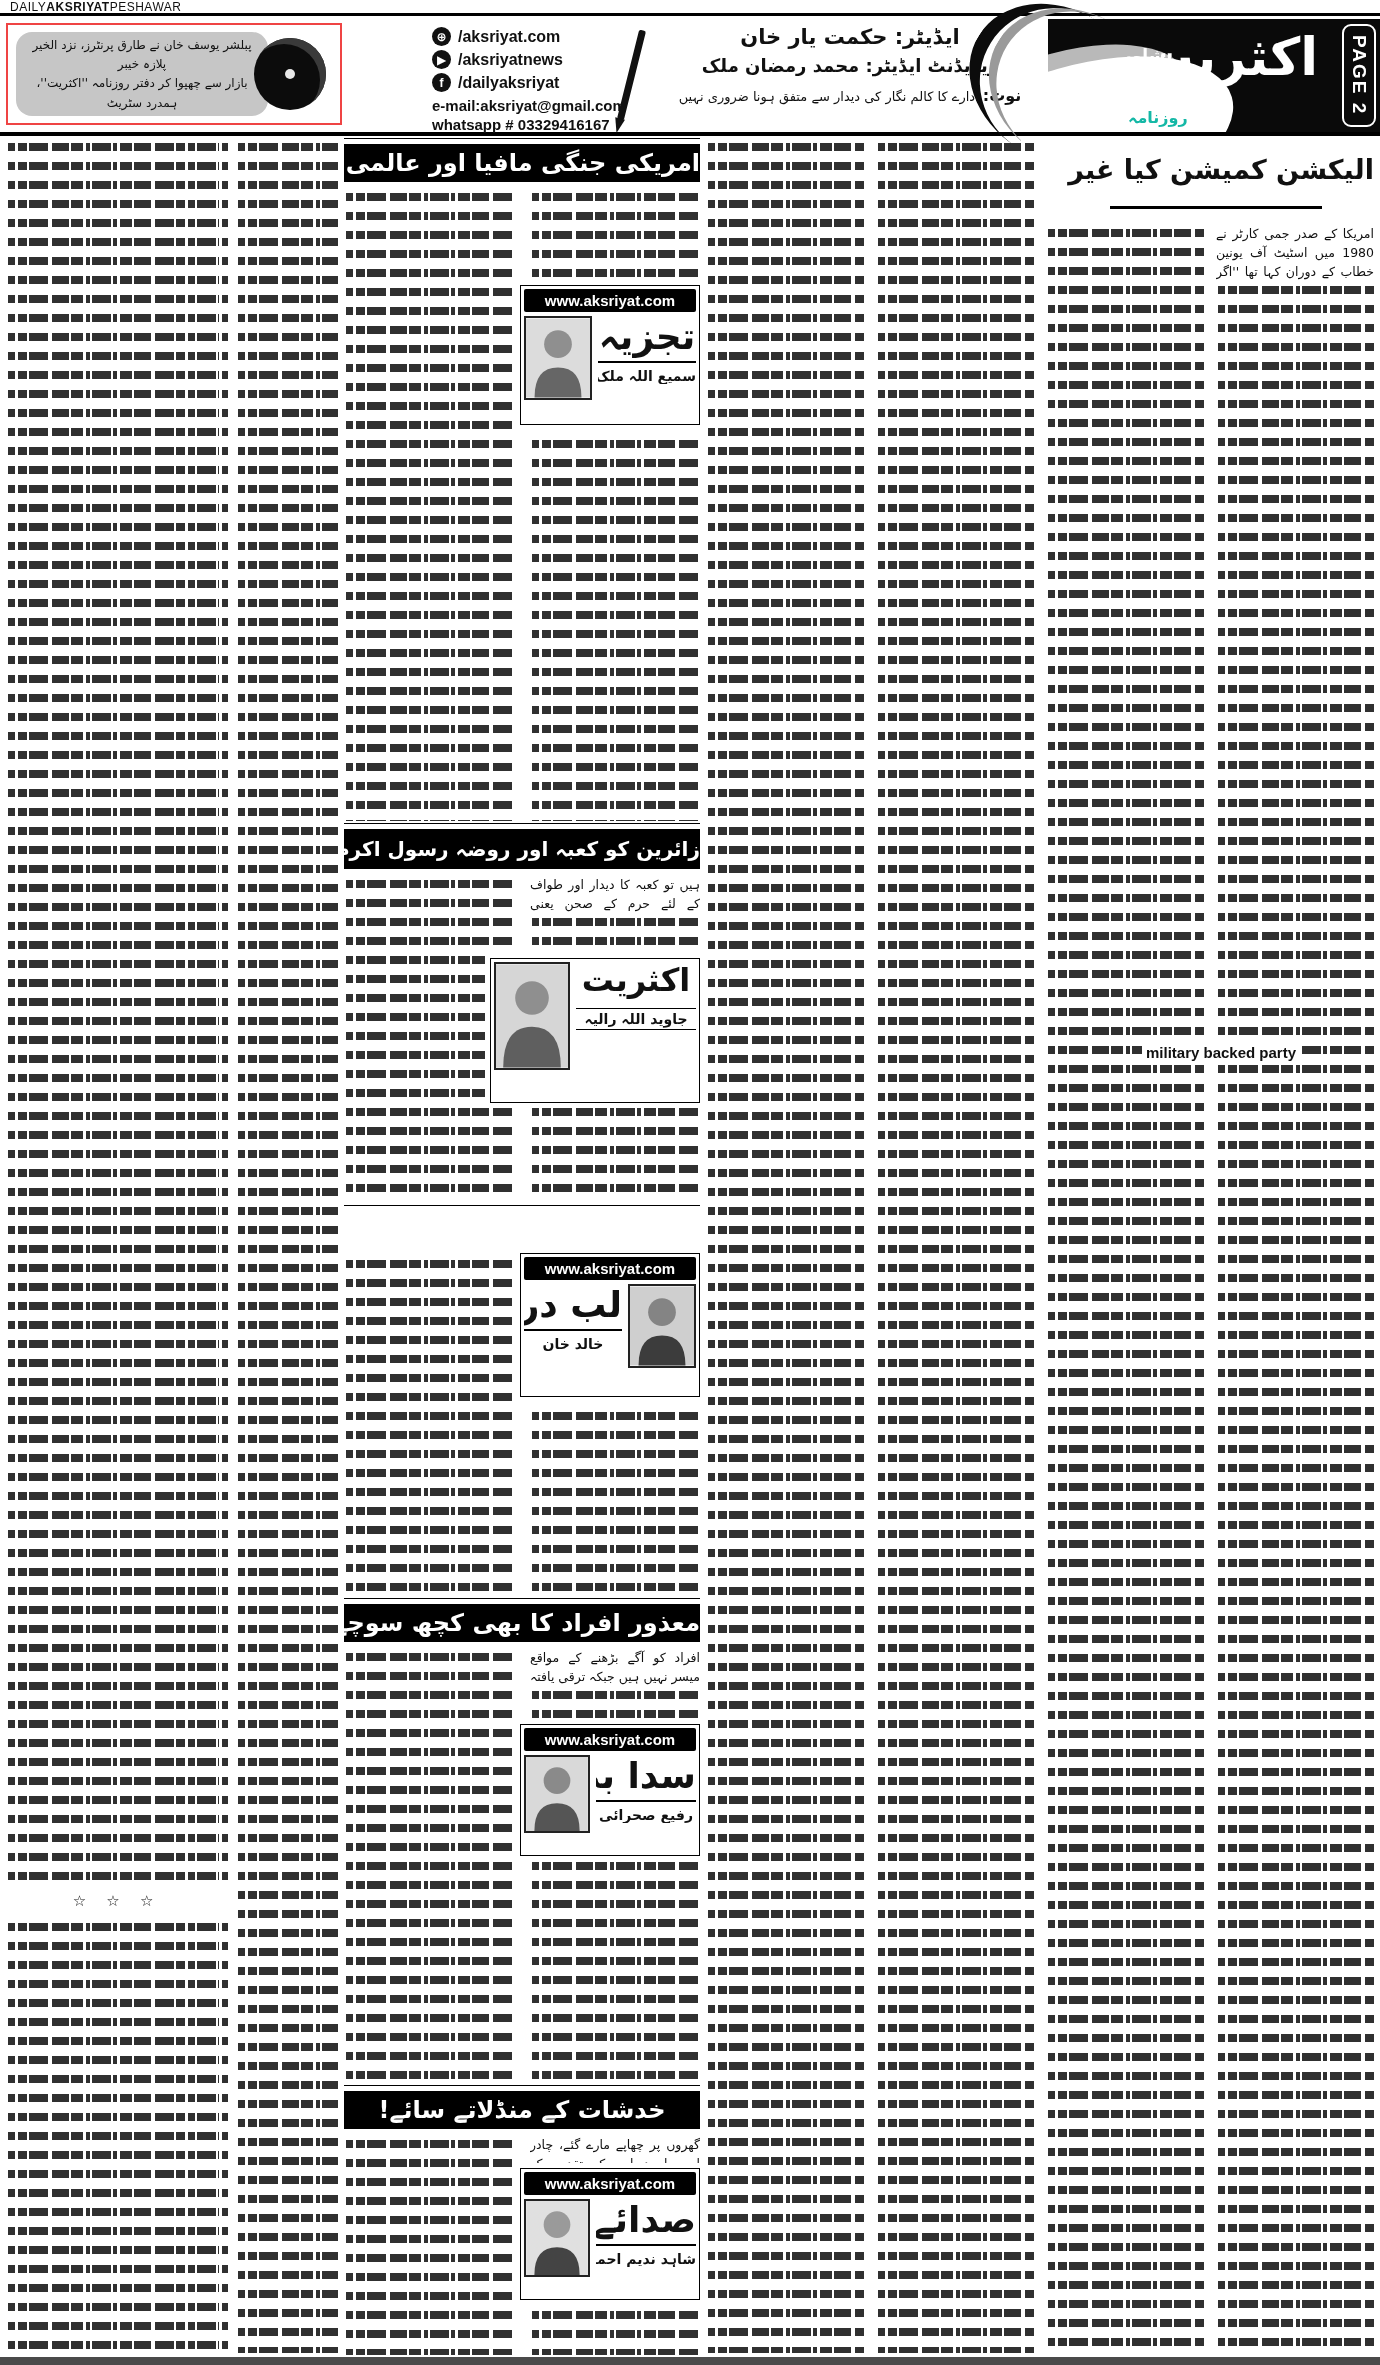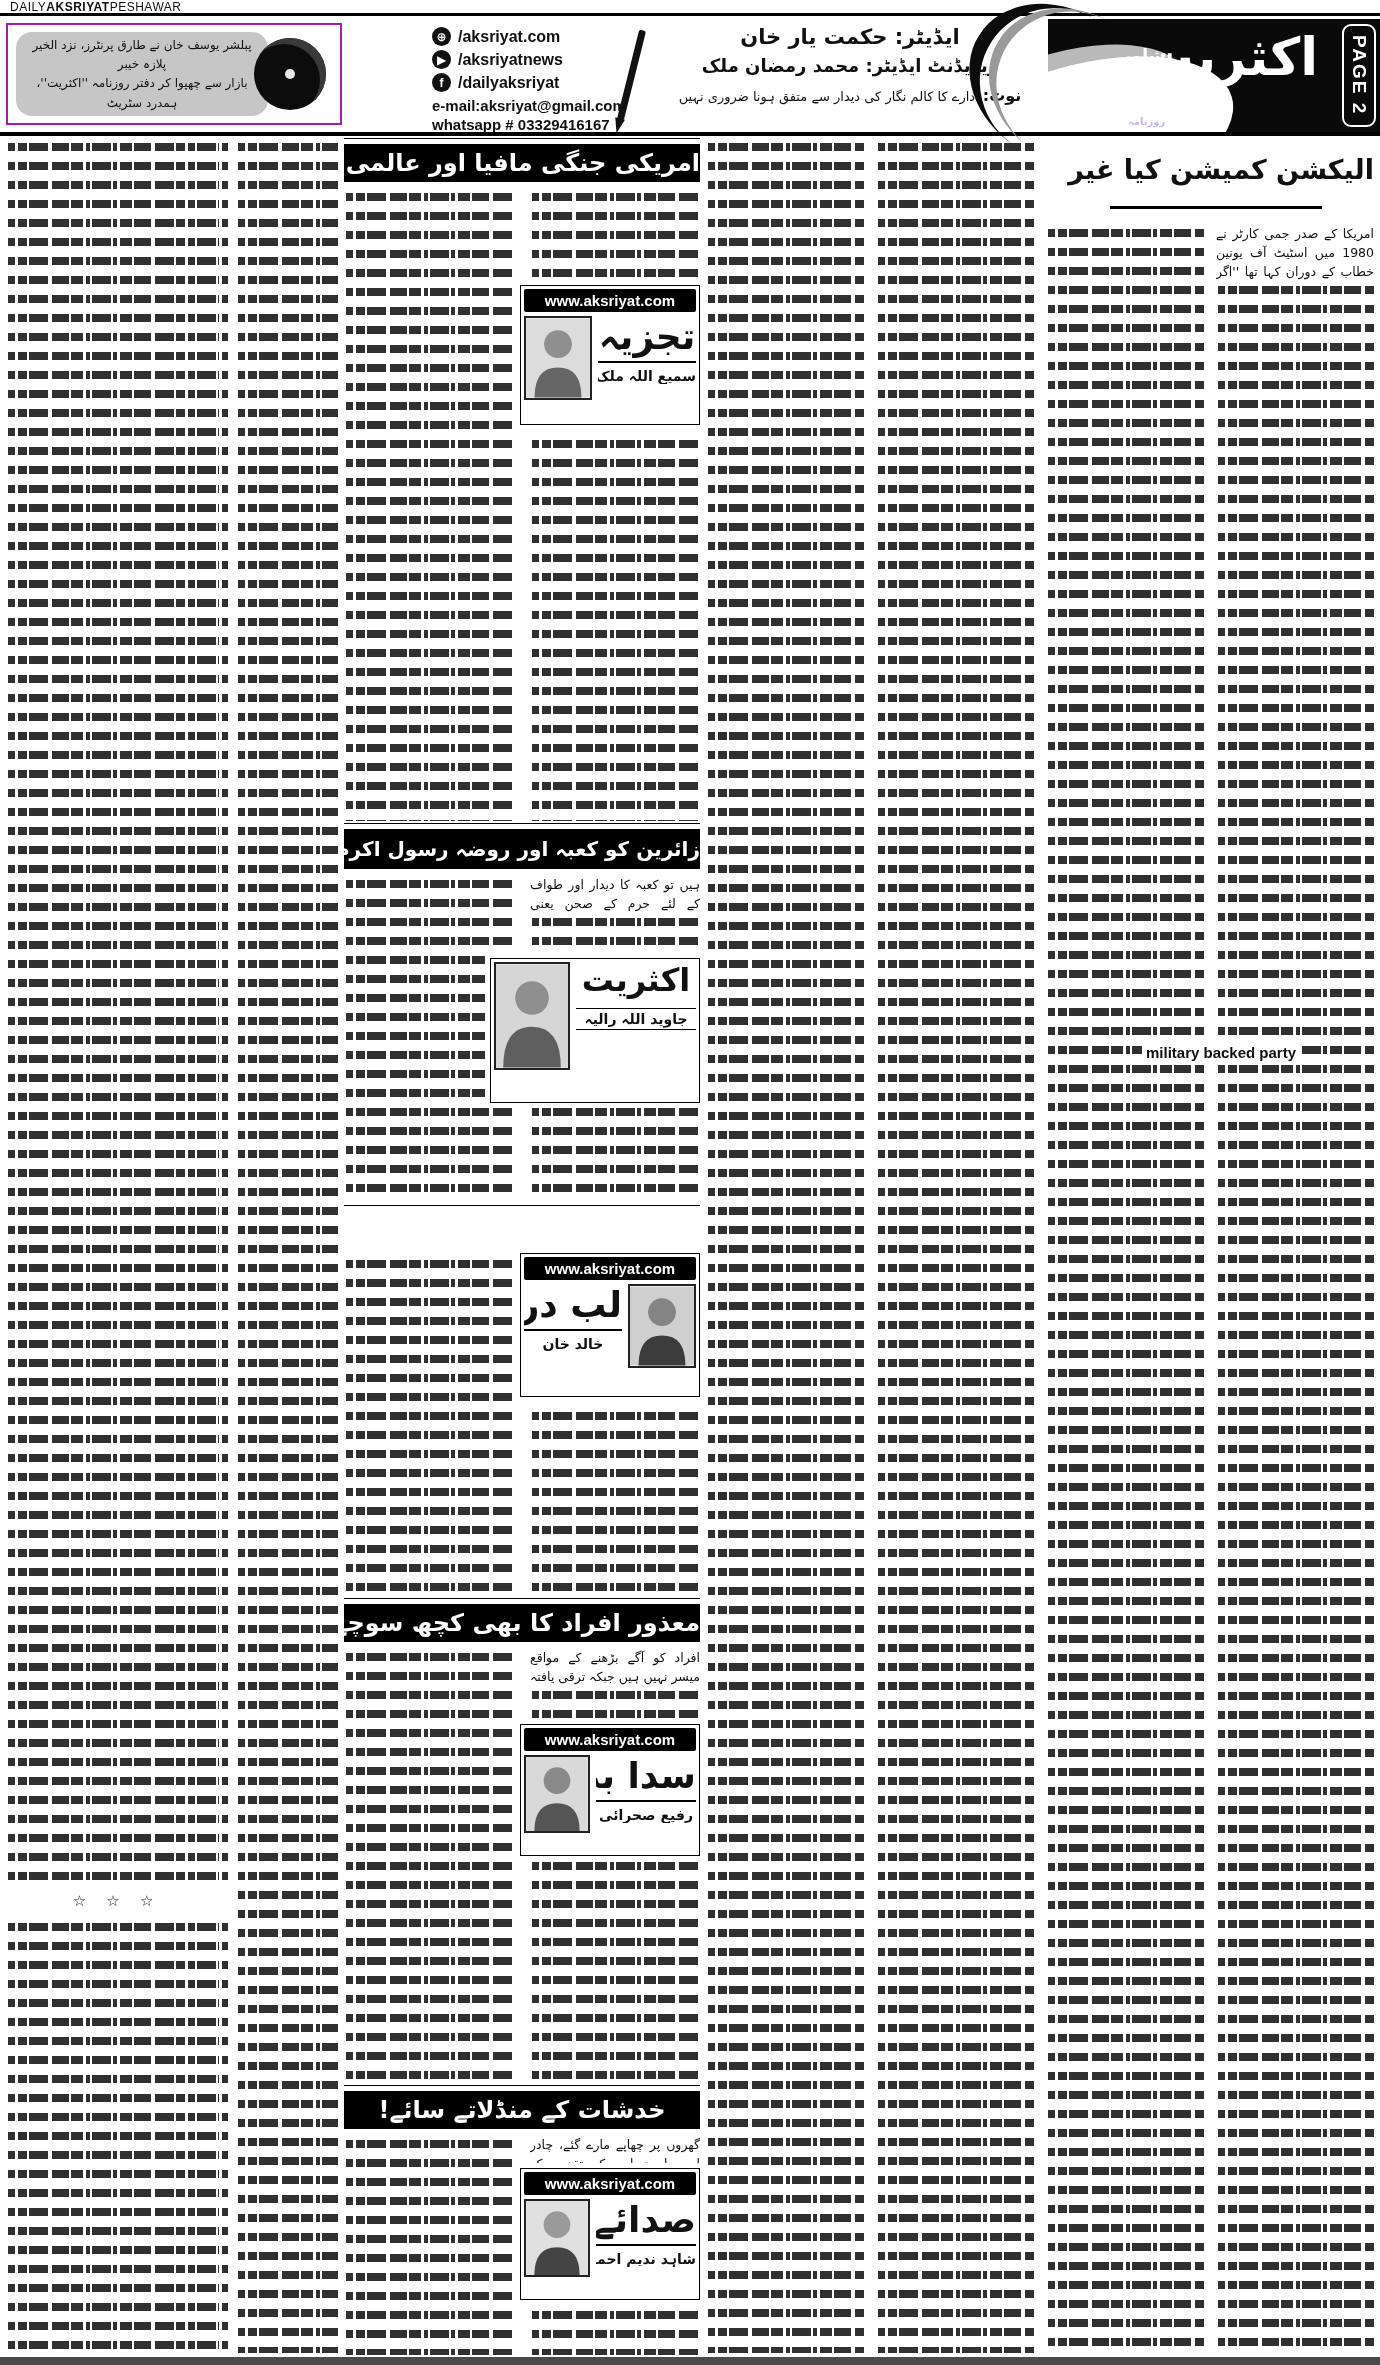--- a/index.html
+++ b/index.html
@@ -7,21 +7,21 @@
         font-family:"Liberation Sans","DejaVu Sans",sans-serif;overflow:hidden;}
   .rtl{direction:rtl;font-family:"DejaVu Sans","Liberation Sans",sans-serif;}
 
   
   .topstrip{position:absolute;left:0;top:0;width:100%;height:16px;border-bottom:3px solid #000;
             font-size:12px;line-height:15px;letter-spacing:.5px;padding-left:10px;box-sizing:border-box;}
   .topstrip b{font-weight:bold;}
 
   
   .band{position:absolute;left:0;top:19px;width:100%;height:113px;border-bottom:4px solid #000;box-sizing:content-box;}
-  .pubbox{position:absolute;left:6px;top:4px;width:336px;height:102px;border:2px solid #a21caf;box-sizing:border-box;background:#fff;padding-left:15px;}
+  .pubbox{position:absolute;left:6px;top:4px;width:336px;height:102px;border:2px solid #ef4444;box-sizing:border-box;background:#fff;padding-left:15px;}
   .pubnote{position:absolute;left:8px;top:7px;right:72px;bottom:7px;background:#c6c6c6;border-radius:16px;
            font-size:12px;line-height:1.6;text-align:center;padding:4px 8px;overflow:hidden;}
   .crescent{position:absolute;right:14px;top:50%;transform:translateY(-50%);width:72px;height:72px;border-radius:50%;
             background:#0c0c0c;box-shadow:inset -6px 6px 0 #3a3a3a;}
   .crescent::after{content:"";position:absolute;left:50%;top:50%;width:10px;height:10px;margin:-5px 0 0 -5px;
             border-radius:50%;background:#e8e8e8;}
   .social{position:absolute;left:432px;top:6px;width:250px;}
   .social .row{display:flex;align-items:center;gap:7px;height:23px;font-weight:bold;font-size:16px;}
   .cicon{display:inline-flex;width:19px;height:19px;border-radius:50%;background:#111;color:#fff;
          align-items:center;justify-content:center;font-size:12px;font-weight:bold;flex:0 0 auto;}
@@ -39,21 +39,21 @@
            border-left:14px solid #0c0c0c;transform:rotate(32deg);}
   .swoosh2{position:absolute;left:985px;top:-6px;width:170px;height:150px;border-radius:50%;
            border-left:10px solid #9a9a9a;transform:rotate(32deg);}
   .logopanel{position:absolute;right:0;top:0;width:332px;height:113px;background:#0a0a0a;overflow:hidden;color:#fff;}
   .lp-sw1{position:absolute;left:-130px;bottom:-84px;width:320px;height:150px;border-radius:50%;
           background:#fff;transform:rotate(-16deg);}
   .lp-sw2{position:absolute;left:-150px;bottom:-66px;width:300px;height:140px;border-radius:50%;
           background:#b9b9b9;transform:rotate(-20deg);}
   .lp-title{position:absolute;right:62px;top:8px;font-size:52px;font-weight:bold;white-space:nowrap;}
   .lp-city{position:absolute;left:74px;top:26px;font-size:17px;font-weight:bold;}
-  .lp-daily{position:absolute;left:80px;bottom:5px;font-size:10px;color:#c4b5fd;font-weight:bold;}
+  .lp-daily{position:absolute;left:80px;bottom:5px;font-size:16px;color:#14b8a6;font-weight:bold;}
   .pagetab{position:absolute;right:4px;top:5px;bottom:5px;width:34px;border:2px solid #fff;border-radius:9px;
            display:flex;align-items:center;justify-content:center;box-sizing:border-box;}
   .pagetab span{writing-mode:vertical-rl;font-weight:bold;font-size:19px;letter-spacing:2px;white-space:nowrap;}
 
   
   .content{position:absolute;left:0;top:136px;right:0;bottom:8px;}
   .sim{position:absolute;background-image:
       repeating-linear-gradient(90deg,#fff 0 2px,transparent 2px 21px),
       repeating-linear-gradient(90deg,transparent 0 9px,#fff 9px 12px,transparent 12px 34px),
       repeating-linear-gradient(180deg,transparent 0 5px,#303030 5px 13px,transparent 13px 19px);}

